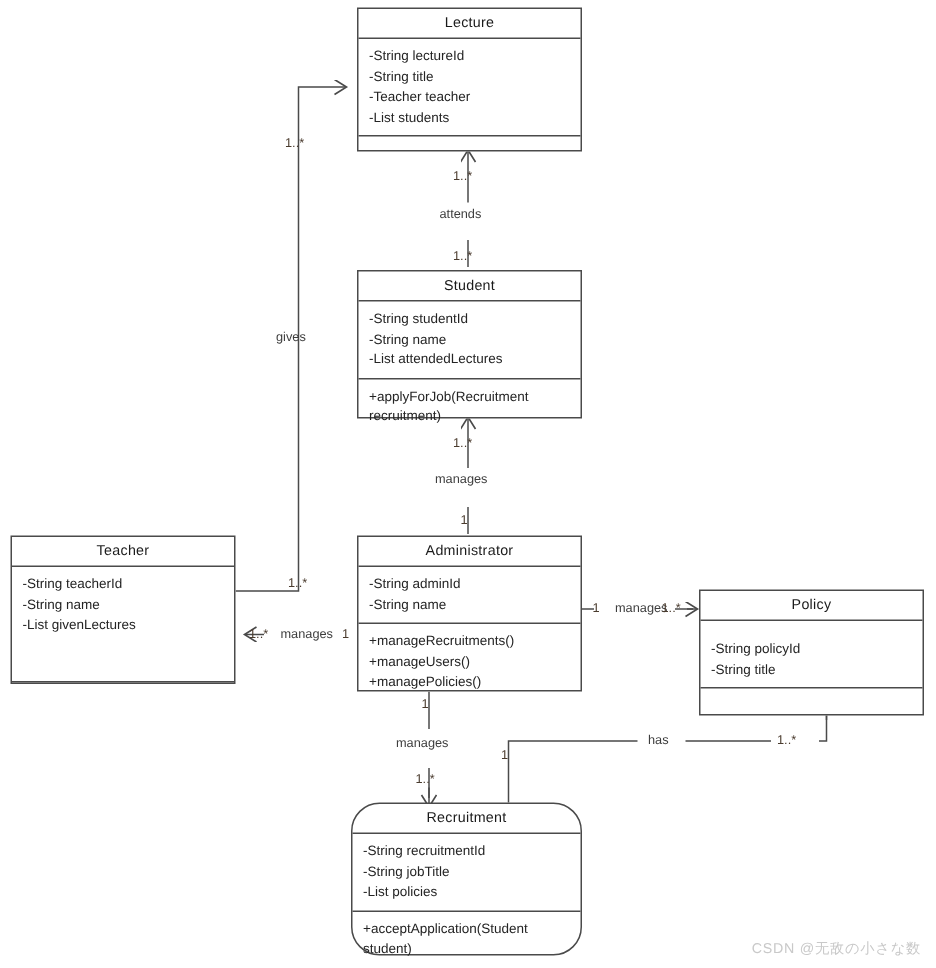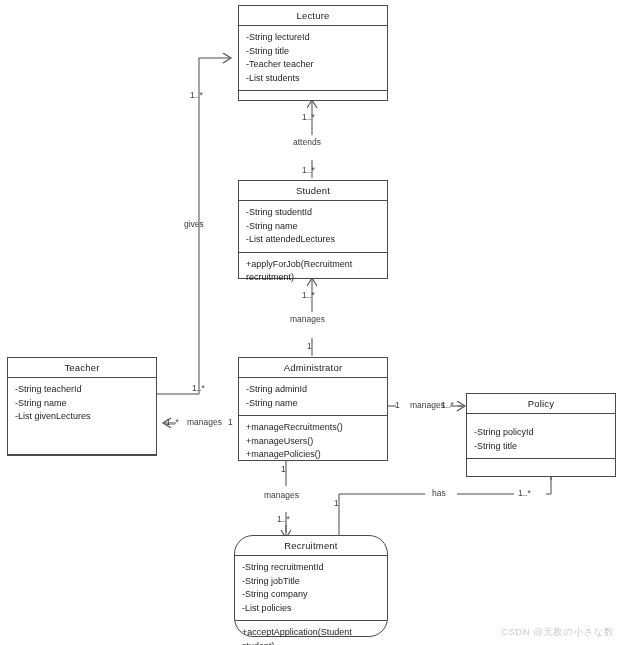--- a/index.html
+++ b/index.html
@@ -191,21 +191,20 @@
       <div class="uml-line">-String title</div>
     </div>
     <div class="uml-ops" style="height:22px;"></div>
   </div>
 
   <div class="uml-class" style="left:234px; top:535px; width:154px; height:102px;border-radius:19px;">
     <div class="uml-title">Recruitment</div>
     <div class="uml-attrs">
       <div class="uml-line">-String recruitmentId</div>
       <div class="uml-line">-String jobTitle</div>
-      <div class="uml-line">-String company</div>
       <div class="uml-line">-List policies</div>
     </div>
     <div class="uml-ops">
       <div class="uml-line">+acceptApplication(Student student)</div>
     </div>
   </div>
 
   <span class="mult" style="left:190px; top:90px;">1..*</span>
   <span class="edge-label" style="left:184px; top:219px;">gives</span>
 

